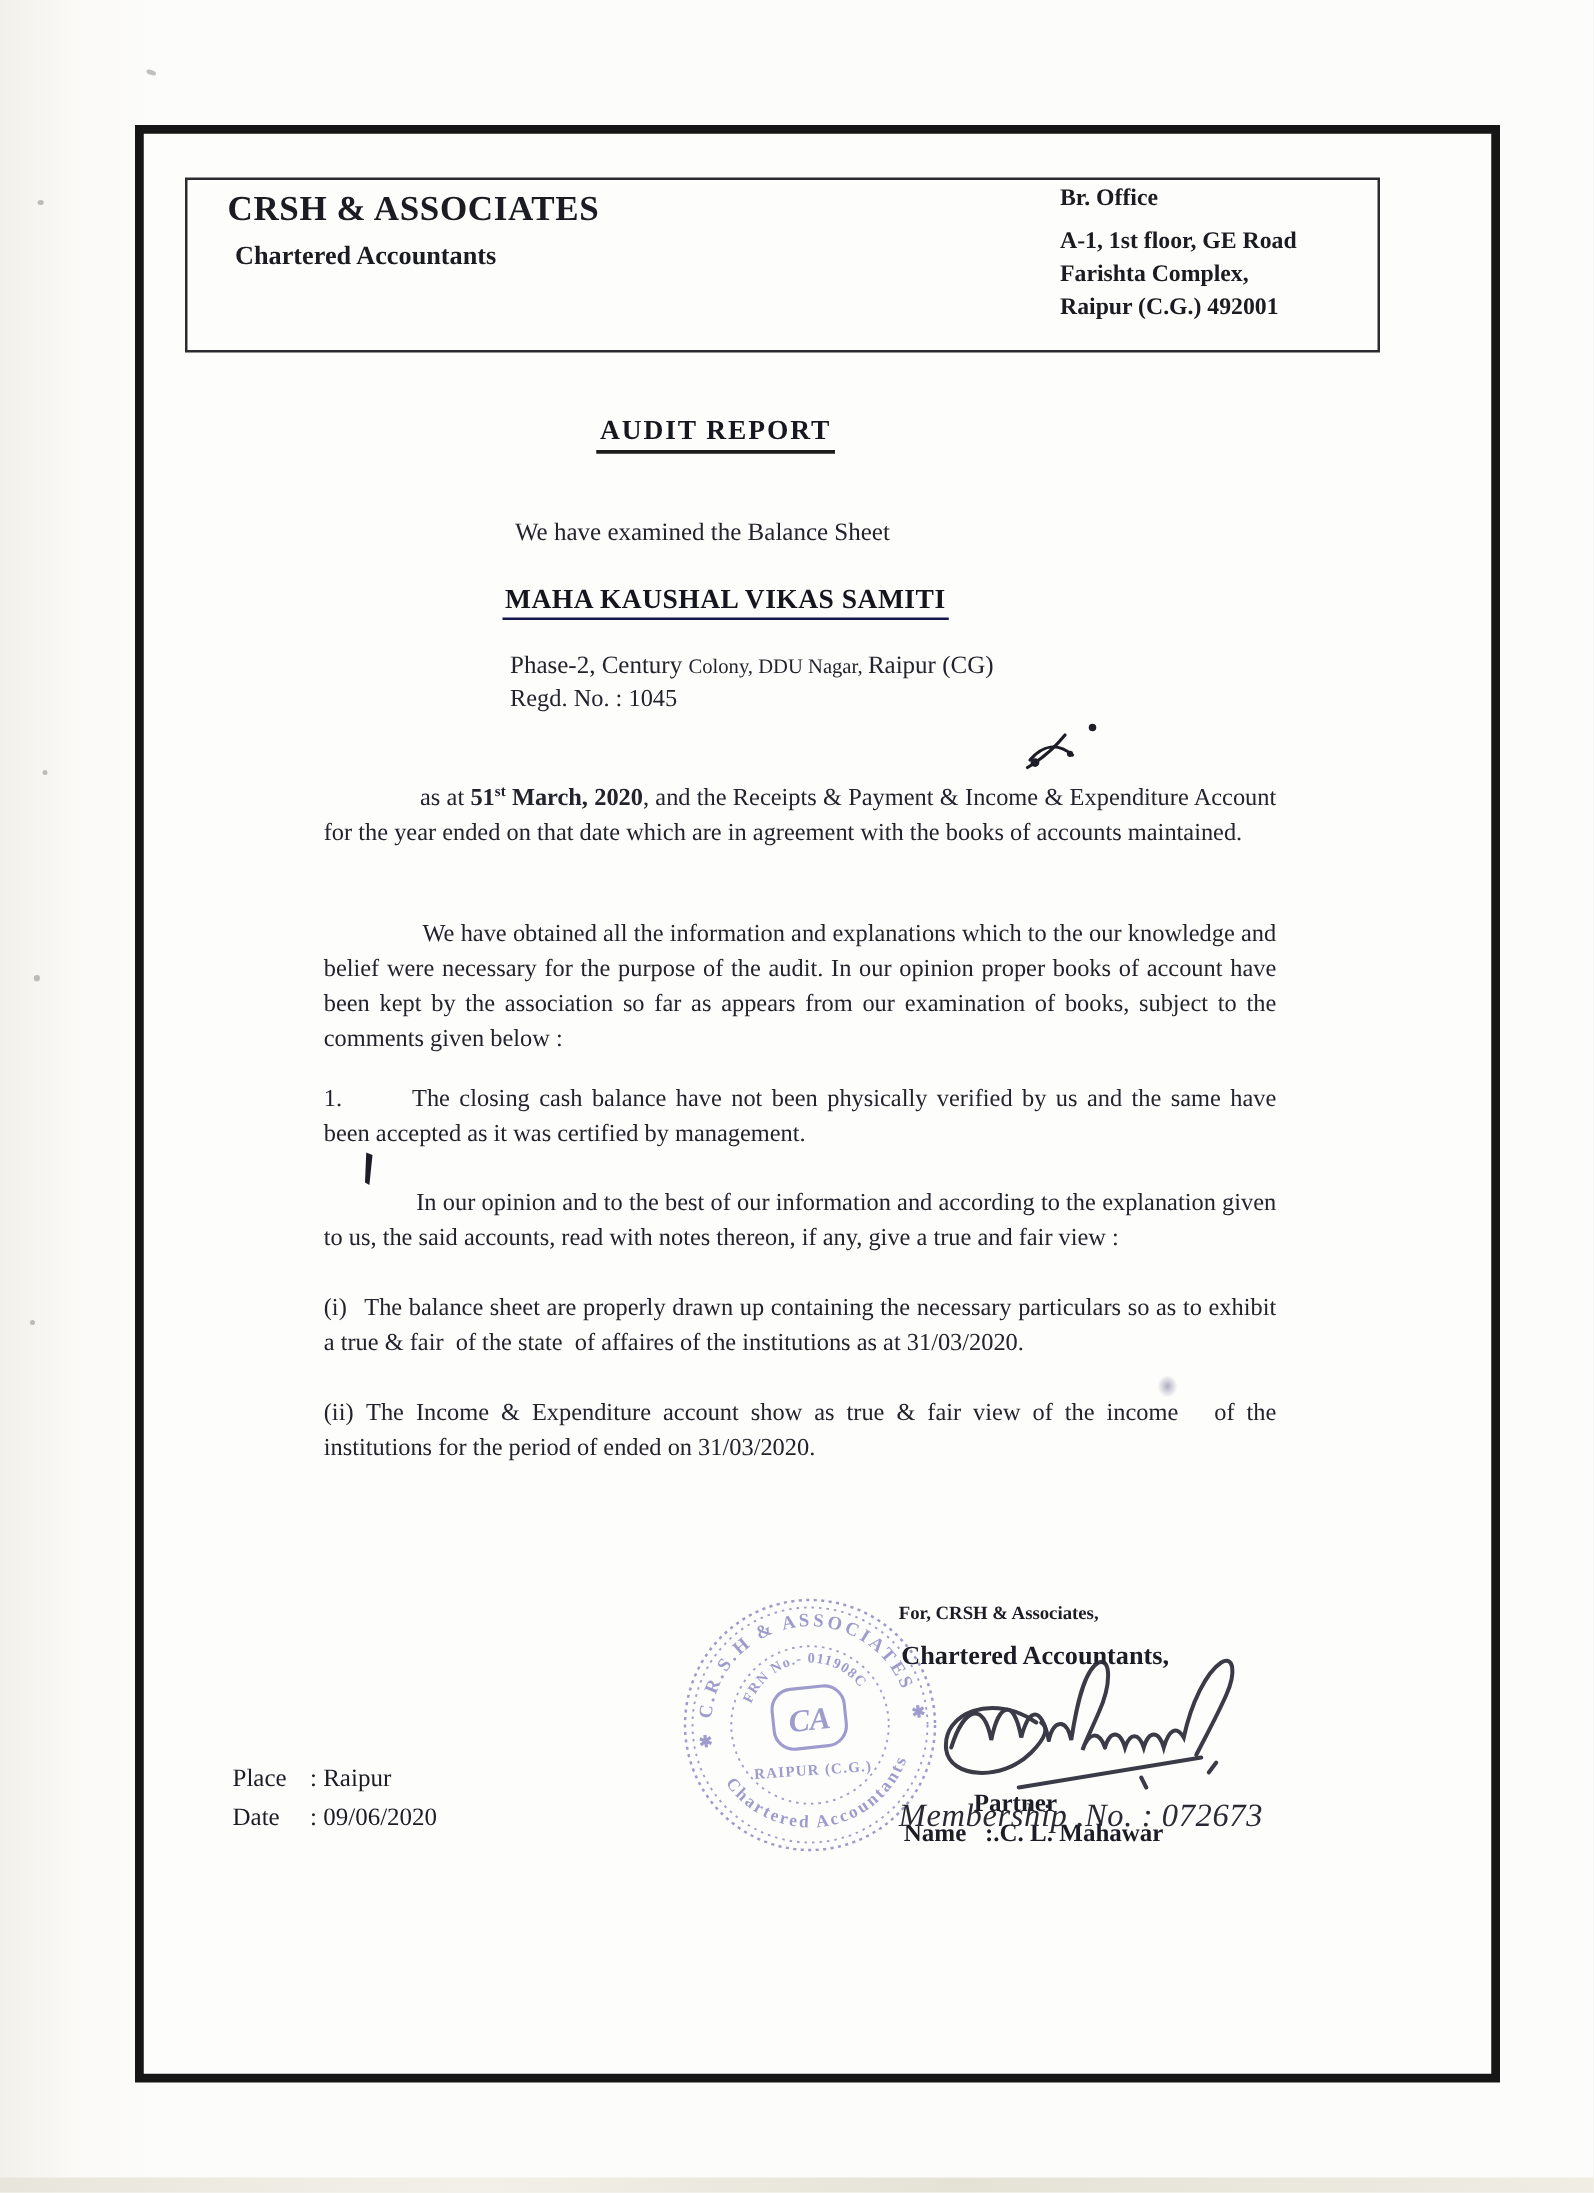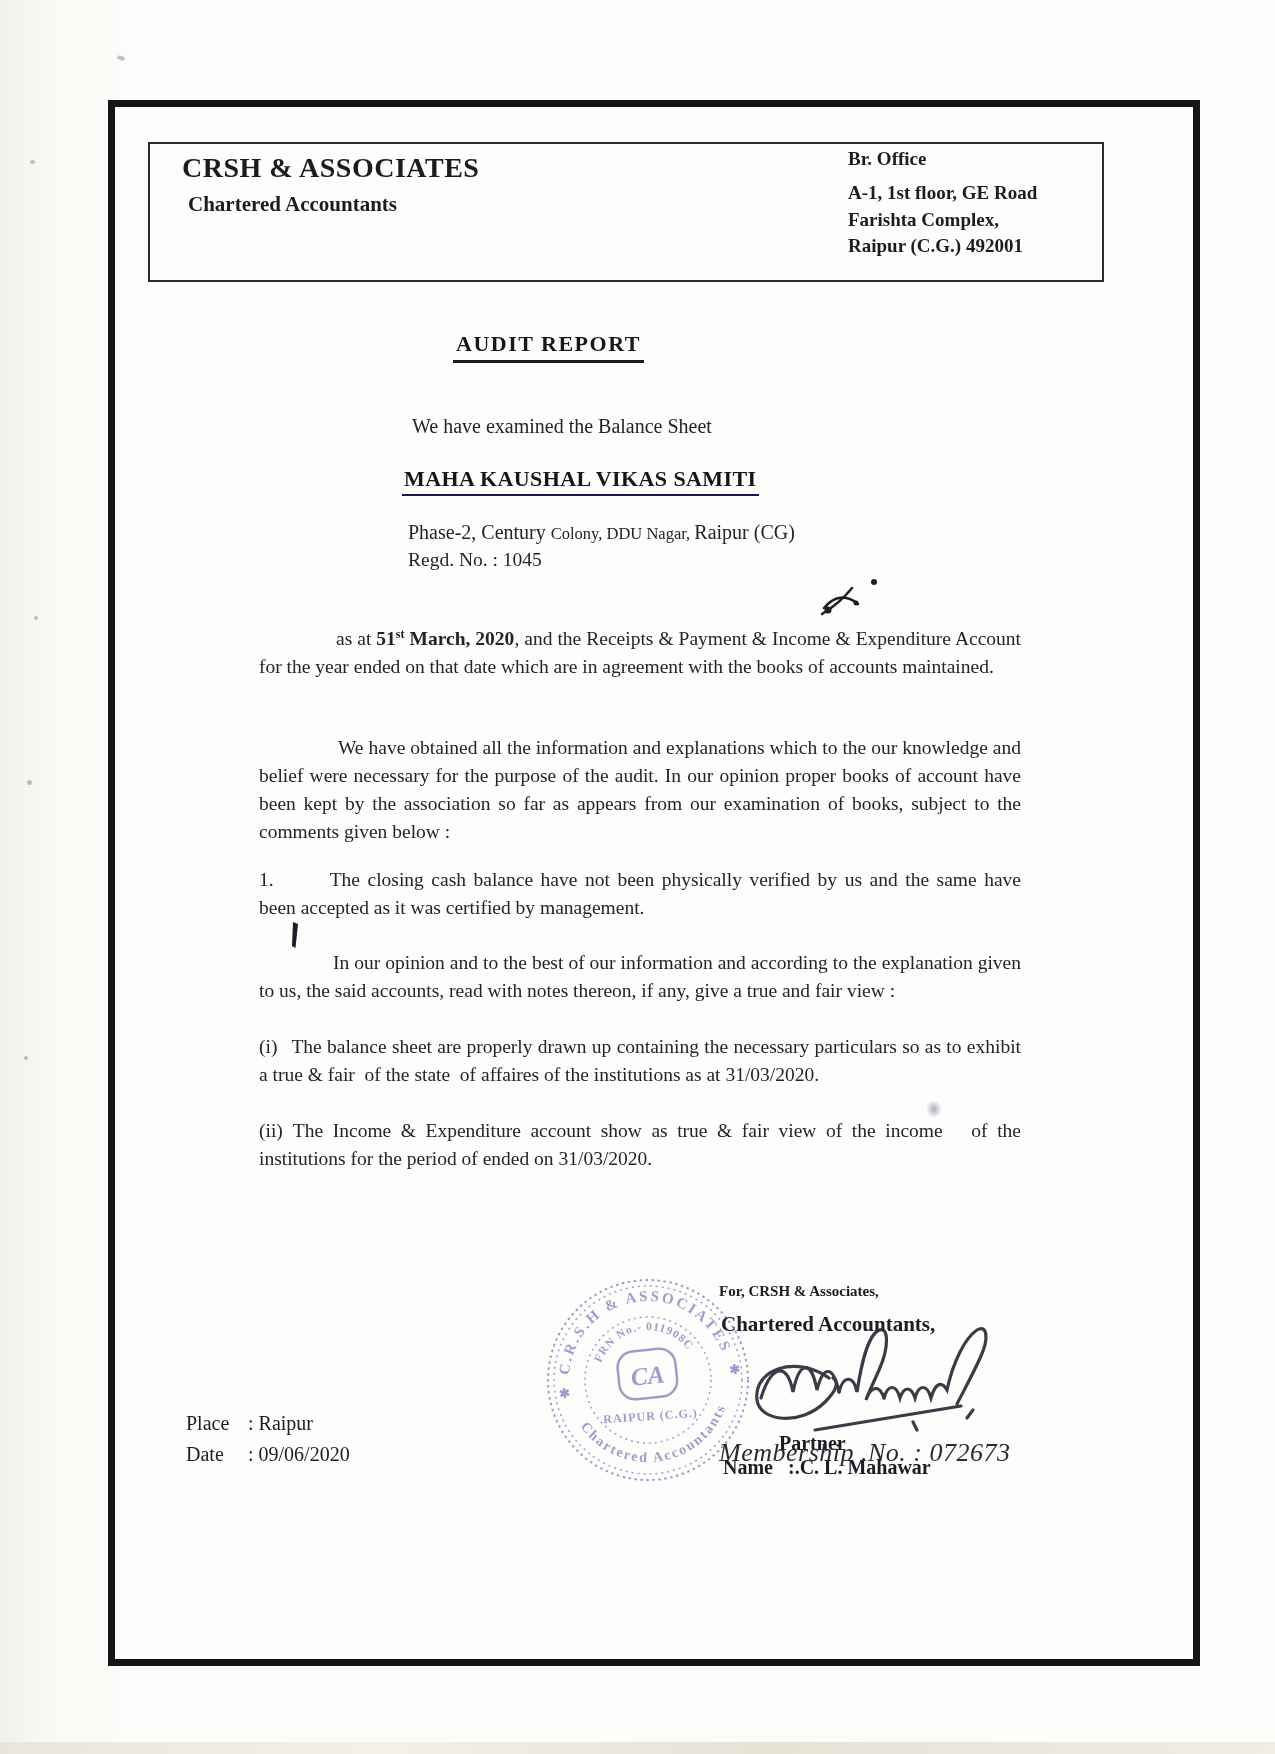--- a/index.html
+++ b/index.html
@@ -8,21 +8,21 @@
     background:linear-gradient(90deg,#f2f0ea 0px,#faf9f6 55px,#fcfcfa 130px,#fcfcfa 100%);
     font-family:"Liberation Serif","DejaVu Serif",serif;
     color:#23232d; overflow:hidden;
   }
   .abs{position:absolute;}
   .frame{left:108px; top:100px; width:1078px; height:1552px; border:7px solid #161616; background:#fdfdfb;}
   .lh-box{left:148px; top:142px; width:952px; height:136px; border:2px solid #2c2c30;}
   .firm-name{left:182px; top:152px; font-size:28px; font-weight:bold; letter-spacing:0.5px; color:#1b1b22;}
   .firm-sub{left:188px; top:192px; font-size:21px; font-weight:bold; color:#1b1b22;}
   .br-line{left:848px; font-size:19px; font-weight:bold; color:#1b1b22;}
-  .title-wrap{left:376px; top:331px; width:345px; text-align:center;}
+  .title-wrap{left:400px; top:331px; width:345px; text-align:center;}
   .title-text{display:inline-block; font-size:22px; font-weight:bold; letter-spacing:1.5px; color:#17171f;
     border-bottom:3px solid #1c1c1c; padding:0 3px 3px 3px;}
   .intro{left:412px; top:415px; font-size:20px;}
   .entity{left:402px; top:466px;}
   .entity-text{display:inline-block; font-size:22px; font-weight:bold; letter-spacing:0.4px; color:#15151d;
     border-bottom:2.5px solid #17174f; padding:0 2px 2px 2px;}
   .addr{left:408px; top:521px; font-size:20px;}
   .addr .small{font-size:16.5px;}
   .regd{left:408px; top:549px; font-size:19.5px;}
   .para{left:259px; width:762px; font-size:19.5px; line-height:28px; text-align:justify; color:#23232d; margin:0;}

